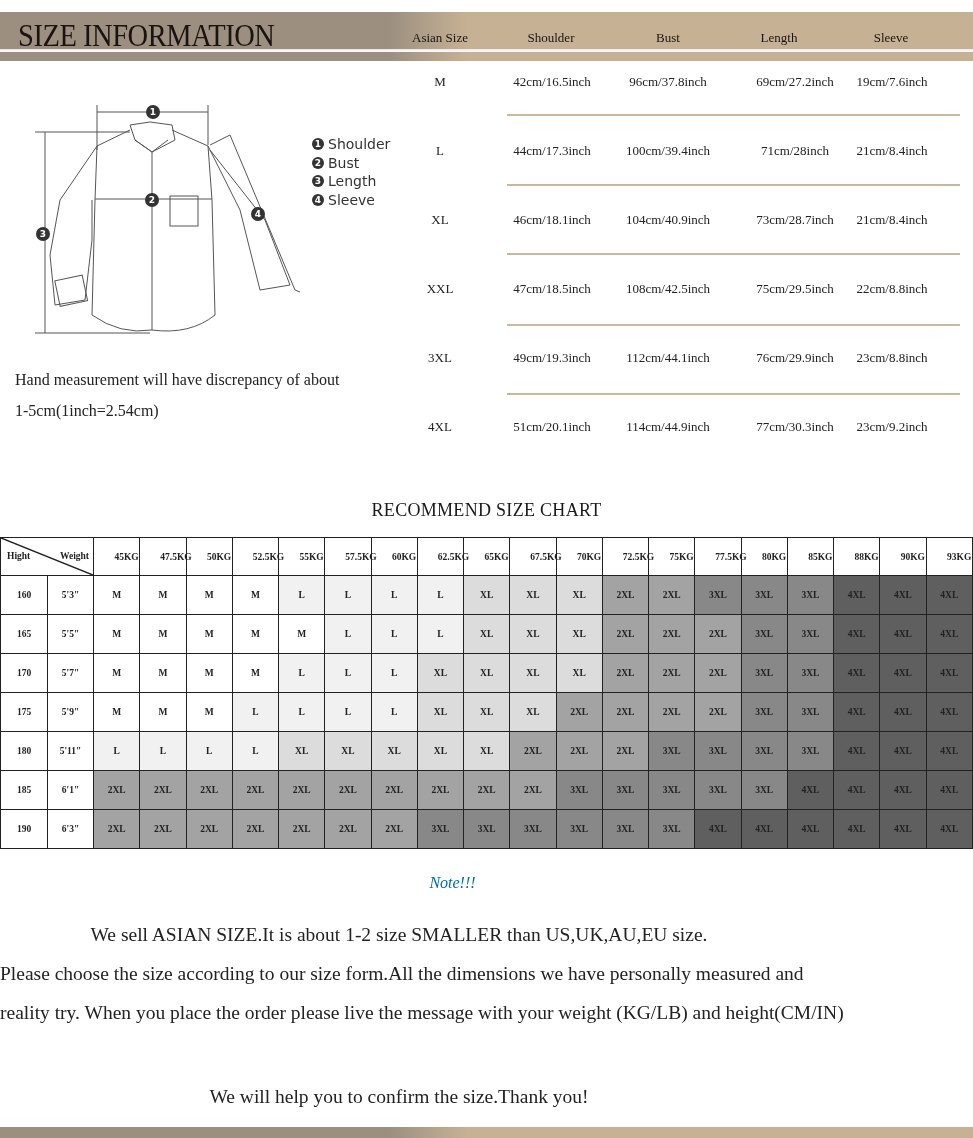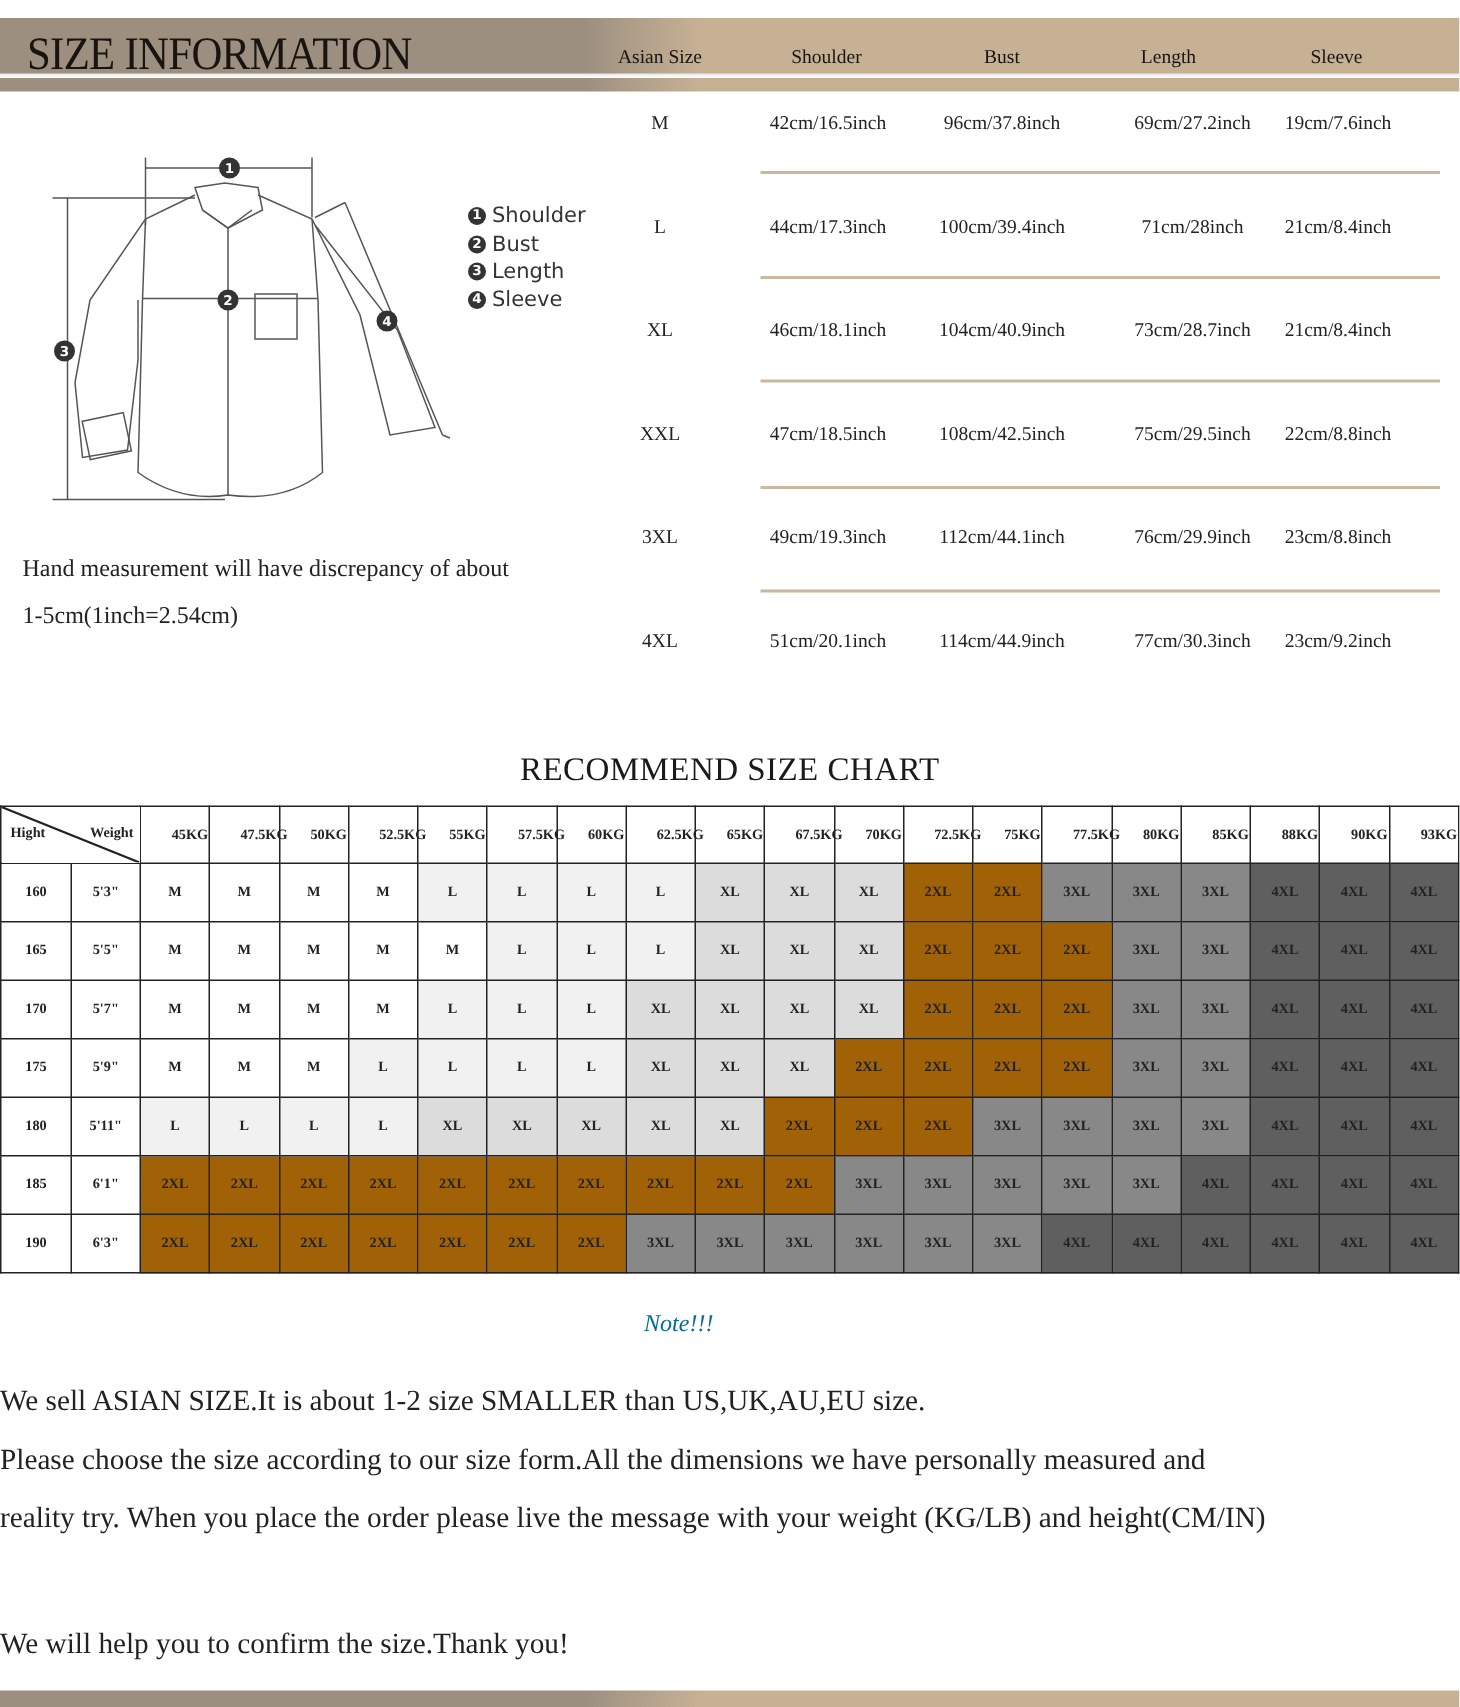--- a/index.html
+++ b/index.html
@@ -22,39 +22,39 @@
   .srow { position: absolute; left: 0; width: 583px; height: 69px; }
   .srow .c { position: absolute; top: 26px; font-size: 13px; text-align: center; color: #222; }
   .srow .c0 { left: 0; width: 100px; }
   .srow .c1 { left: 106px; width: 112px; }
   .srow .c2 { left: 218px; width: 120px; }
   .srow .c3 { left: 345px; width: 120px; }
   .srow .c4 { left: 446px; width: 112px; }
   .srule { position: absolute; left: 107px; width: 453px; height: 2px; background: #c9b89f; }
 
   
-  .rec-title { position: absolute; left: 0; top: 500px; width: 973px; text-align: center; font-size: 22px; color: #1a1a1a; letter-spacing: 0.3px; }
+  .rec-title { position: absolute; left: 0; top: 500px; width: 973px; text-align: center; font-size: 18px; color: #1a1a1a; letter-spacing: 0.3px; }
   table.rec { position: absolute; left: 0; top: 537px; width: 973px; border-collapse: collapse; table-layout: fixed; }
   table.rec td, table.rec th { border: 1.5px solid #222; text-align: center; font-size: 9.5px; font-weight: bold; color: #222; font-family: "Liberation Serif", serif; height: 39px; }
   table.rec th { background: #fff; height: 38px; padding-left: 20px; }
   .hw-cell { position: relative; background: #fff; }
   .hw-cell svg { position: absolute; left: 0; top: 0; width: 100%; height: 100%; }
   .hw-cell .h { position: absolute; left: 6px; top: 13px; font-size: 9.5px; }
   .hw-cell .w { position: absolute; right: 4px; top: 13px; font-size: 9.5px; }
   td.ht { background: #fff; }
   .s-M { background: #ffffff; }
   .s-L { background: #f1f1f1; }
   .s-XL { background: #dcdcdc; }
-  .s-2XL { background: #a16207; }
+  .s-2XL { background: #a3a3a3; }
   .s-3XL { background: #888888; }
   .s-4XL { background: #5f5f5f; }
 
   
   .note-title { position: absolute; left: 0; top: 874px; width: 905px; text-align: center; font-size: 16px; font-style: italic; color: #0369a1; }
-  .note-line { position: absolute; left: 0; width: 798px; text-align: left; font-size: 19.5px; color: #222; white-space: nowrap; }
+  .note-line { position: absolute; left: 0; width: 798px; text-align: center; font-size: 19.5px; color: #222; white-space: nowrap; }
 </style>
 </head>
 <body>
 
 <div class="banner top">
   <div class="title">SIZE INFORMATION</div>
   <div class="hcol" style="left:385px">Asian Size</div>
   <div class="hcol" style="left:496px">Shoulder</div>
   <div class="hcol" style="left:613px">Bust</div>
   <div class="hcol" style="left:724px">Length</div>

